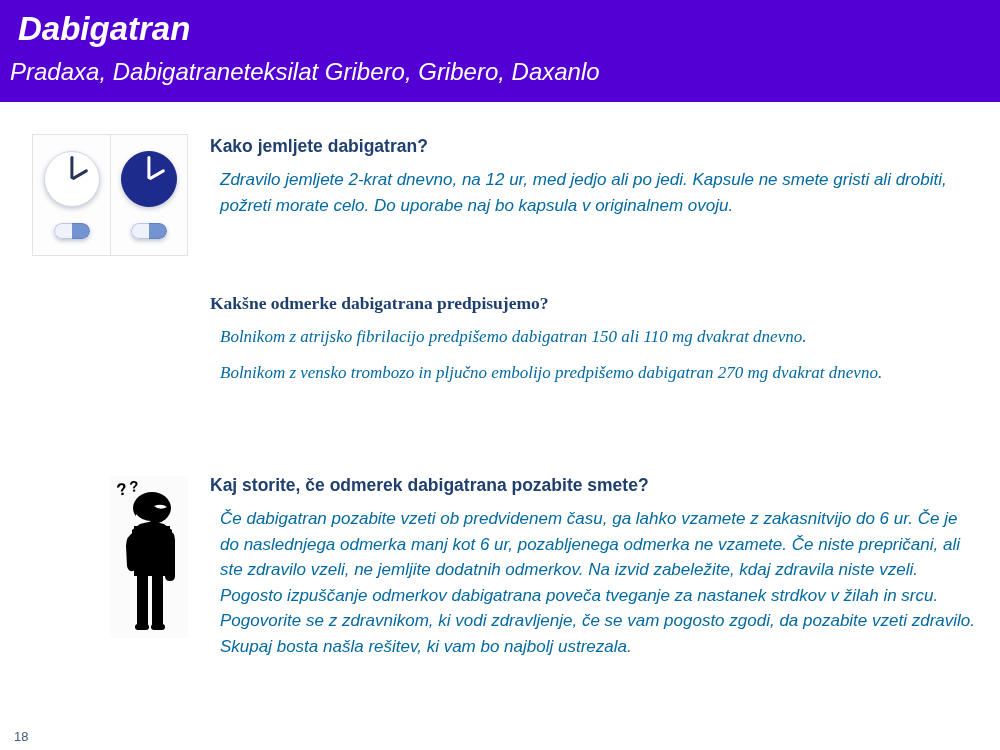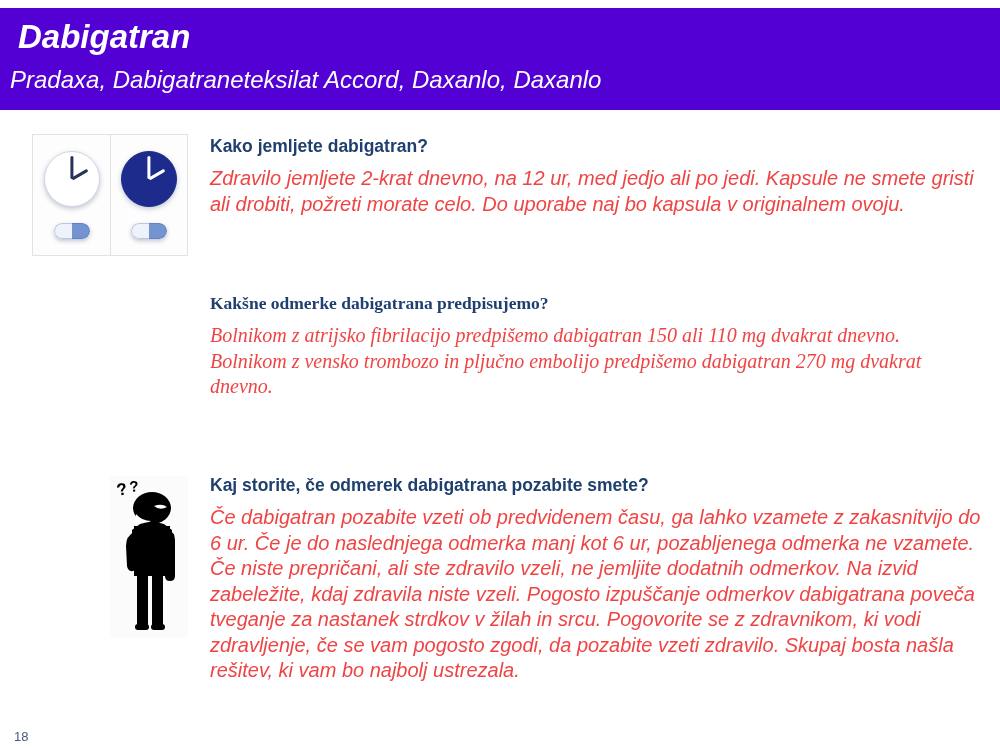--- a/index.html
+++ b/index.html
@@ -12,21 +12,21 @@
     background: #ffffff;
     font-family: "Liberation Sans", sans-serif;
     overflow: hidden;
     position: relative;
   }
 
   
   .header {
     position: absolute;
     left: 0;
-    top: 8px;
+    top: 0;
     width: 1000px;
     height: 102px;
     background: #5300D4;
     box-sizing: border-box;
   }
   .header-title {
     position: absolute;
     left: 18px;
     top: 9px;
     color: #ffffff;
@@ -62,25 +62,25 @@
   }
   .sec-heading {
     color: #1F3F6E;
     font-size: 17.5px;
     font-weight: bold;
     line-height: 22px;
     margin: 0 0 9px 0;
     white-space: nowrap;
   }
   .sec-body {
-    color: #ef4444;
-    font-size: 20px;
+    color: #0369a1;
+    font-size: 17px;
     font-style: italic;
     line-height: 25.5px;
-    margin: 0;
+    margin: 10px;
   }
   .sec-body + .sec-body { margin-top: 0; }
 
   #section-dosing  { left: 210px; top: 33px;  width: 768px; }
   #section-dose    { left: 210px; top: 190px; width: 768px; font-family: Liberation Serif, serif; }
   #section-missed  { left: 210px; top: 372px; width: 775px; }
 
   
   .clock-group {
     position: absolute;
@@ -193,21 +193,21 @@
     color: #44597F;
     font-size: 13px;
     line-height: 16px;
   }
 </style>
 </head>
 <body>
 
 <div class="header">
   <div class="header-title">Dabigatran</div>
-  <div class="header-subtitle">Pradaxa,  Dabigatraneteksilat Accord,  Daxanlo,  Daxanlo</div>
+  <div class="header-subtitle">Pradaxa,  Dabigatraneteksilat Gribero,  Gribero,  Daxanlo</div>
 </div>
 
 <div class="content">
 
   <div class="clock-group">
 
     <div class="clock-panel">
       <div class="clock-face clock-light">
         <div class="hand hand-minute"></div>
         <div class="hand hand-hour"></div>

